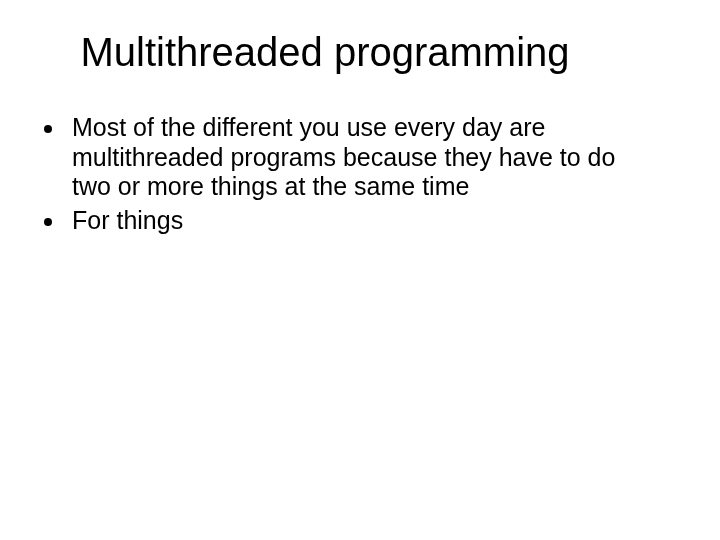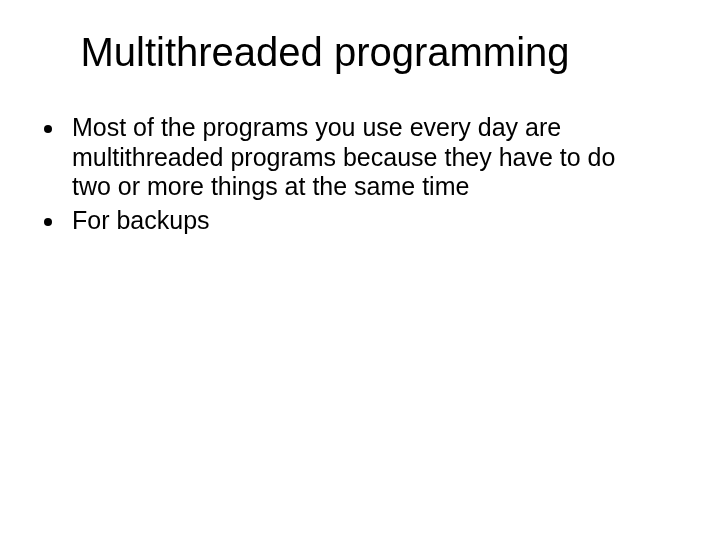--- a/index.html
+++ b/index.html
@@ -54,21 +54,21 @@
   }
 </style>
 </head>
 <body>
 
 <div class="slide">
   <h1 class="title">Multithreaded programming</h1>
 
   <ul class="level1">
     <li>
-      <span>Most of the programs you use every day are </span><span class="italic">multithreaded</span><span> programs because they have to do two or more things at the same time</span>
+      <span>Most of the different you use every day are </span><span class="italic">multithreaded</span><span> programs because they have to do two or more things at the same time</span>
     </li>
     <li>
-      <span>For backups</span>
+      <span>For things</span>
       <ul class="level2">
       </ul>
     </li>
   </ul>
 </div>
 
 </body></html>

